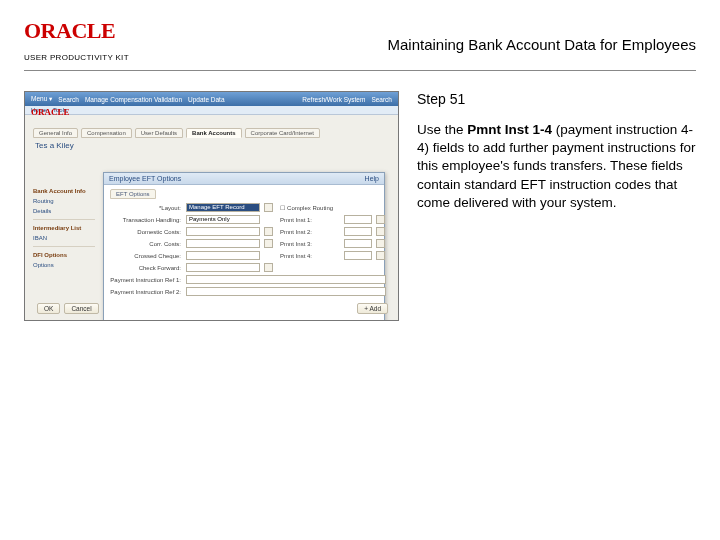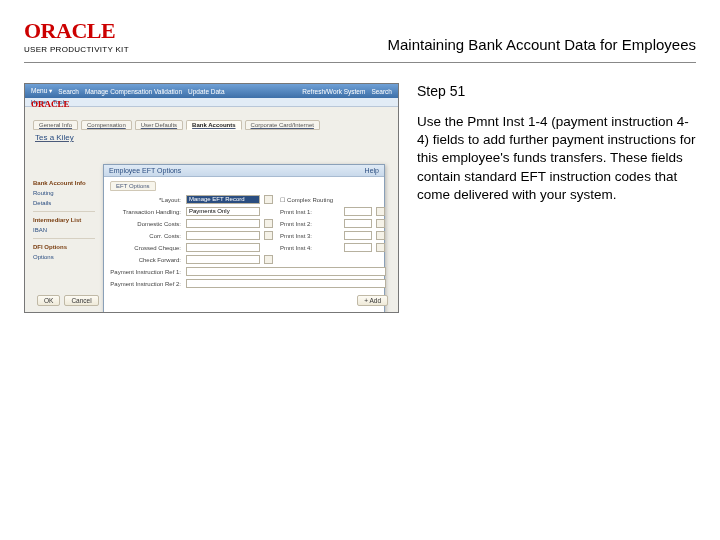--- a/index.html
+++ b/index.html
@@ -1,36 +1,36 @@
 <!DOCTYPE html>
 <html><head>
 <meta charset="utf-8">
 <style>
   * { box-sizing: border-box; margin: 0; padding: 0; }
   html, body { width: 720px; height: 540px; font-family: Arial, Helvetica, sans-serif; background: #fff; color: #000; }
   .page { width: 720px; height: 540px; position: relative; padding: 18px 24px 24px 24px; }
   .header { display: flex; align-items: flex-start; justify-content: space-between; border-bottom: 1px solid #888; padding-bottom: 8px; margin-bottom: 20px; }
   .brand { }
   .brand-logo { font-family: "Times New Roman", serif; font-weight: bold; color: #c00; font-size: 22px; letter-spacing: -0.5px; }
-  .brand-sub { font-size: 8px; letter-spacing: 0.3px; margin-top: 1px; }
+  .brand-sub { font-size: 8px; letter-spacing: 0.3px; margin-top: 9px; }
   .doc-title { font-size: 15px; margin-top: 18px; }
   .body { display: flex; gap: 18px; }
   .left { width: 375px; }
   .right { flex: 1; }
   .step-label { font-size: 14px; margin-bottom: 14px; }
   .instr { font-size: 13.5px; line-height: 1.35; }
-  .instr b { font-weight: normal; }
+  .instr b { font-weight: bold; }
 
   
   .shot { width: 375px; height: 230px; border: 1px solid #777; background: linear-gradient(#e2ecf6 0 23px, #f0efe9 23px 100%); position: relative; font-size: 7px; color: #4a5a7a; overflow: hidden; }
   .shot-topbar { height: 14px; background: linear-gradient(#6fa0d6, #3d6fa8); display: flex; align-items: center; padding: 0 6px; gap: 6px; color: #fff; font-size: 6.5px; }
   .shot-topbar span.spacer { flex: 1; }
   .shot-navbar { height: 9px; background: #e2ecf6; border-bottom: 1px solid #b9c7d8; display: flex; align-items: center; gap: 6px; padding: 0 6px; color: #2a4d80; font-size: 6px; }
   .shot-oracle { position: absolute; top: 15px; left: 6px; font-family: "Times New Roman", serif; font-weight: bold; color: #c00; font-size: 9px; }
-  .shot-content { position: absolute; top: 30px; left: 0; right: 0; bottom: 0; padding: 6px 8px 8px 8px; text-decoration: underline; }
+  .shot-content { position: absolute; top: 30px; left: 0; right: 0; bottom: 0; padding: 6px 8px 8px 8px; }
   .shot-tabs { display: flex; gap: 3px; margin-bottom: 3px; }
   .shot-tab { border: 1px solid #c8c0b0; background: #f7f5ee; padding: 1px 5px; border-radius: 2px 2px 0 0; font-size: 6px; color: #555; }
   .shot-tab.active { background: #fffdf6; border-bottom-color: #fffdf6; color: #222; font-weight: bold; }
   .shot-empname { font-size: 8px; color: #2a4d80; margin: 2px 0 4px 2px; }
   .shot-side { position: absolute; left: 8px; top: 64px; width: 62px; font-size: 6px; color: #2a4d80; line-height: 10px; }
   .shot-side div { white-space: nowrap; overflow: hidden; text-overflow: clip; }
   .shot-side .hdr { color: #7a3f12; font-weight: bold; }
   .shot-side hr { border: none; border-top: 1px solid #d6d0c2; margin: 3px 0; }
   .shot-modal { position: absolute; left: 78px; top: 50px; width: 282px; height: 150px; background: #fff; border: 1px solid #8aa0b8; box-shadow: 1px 1px 4px rgba(0,0,0,0.25); }
   .shot-modal-title { background: linear-gradient(#dfeaf5,#c9d9eb); border-bottom: 1px solid #a8bbd1; padding: 2px 5px; font-size: 7px; color: #2a4d80; display: flex; justify-content: space-between; }

